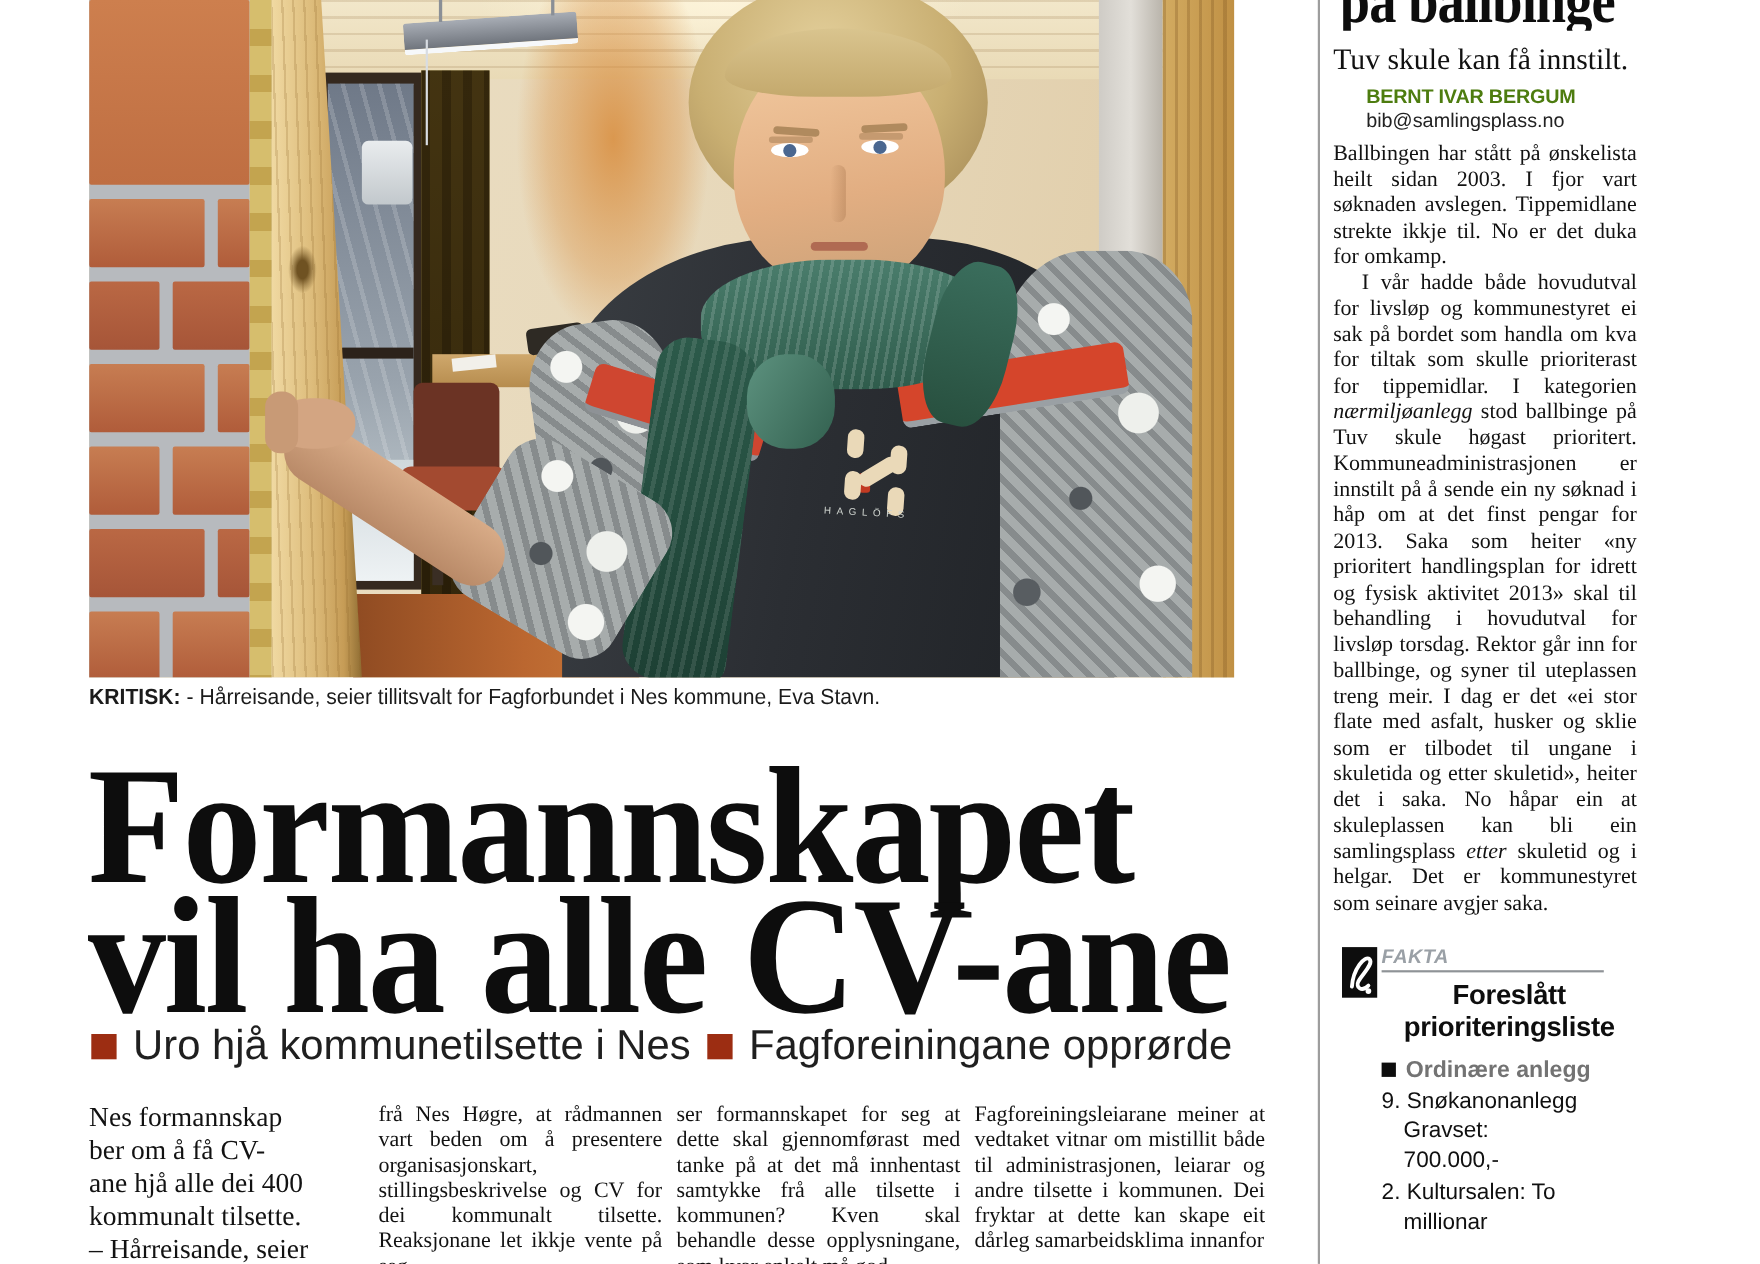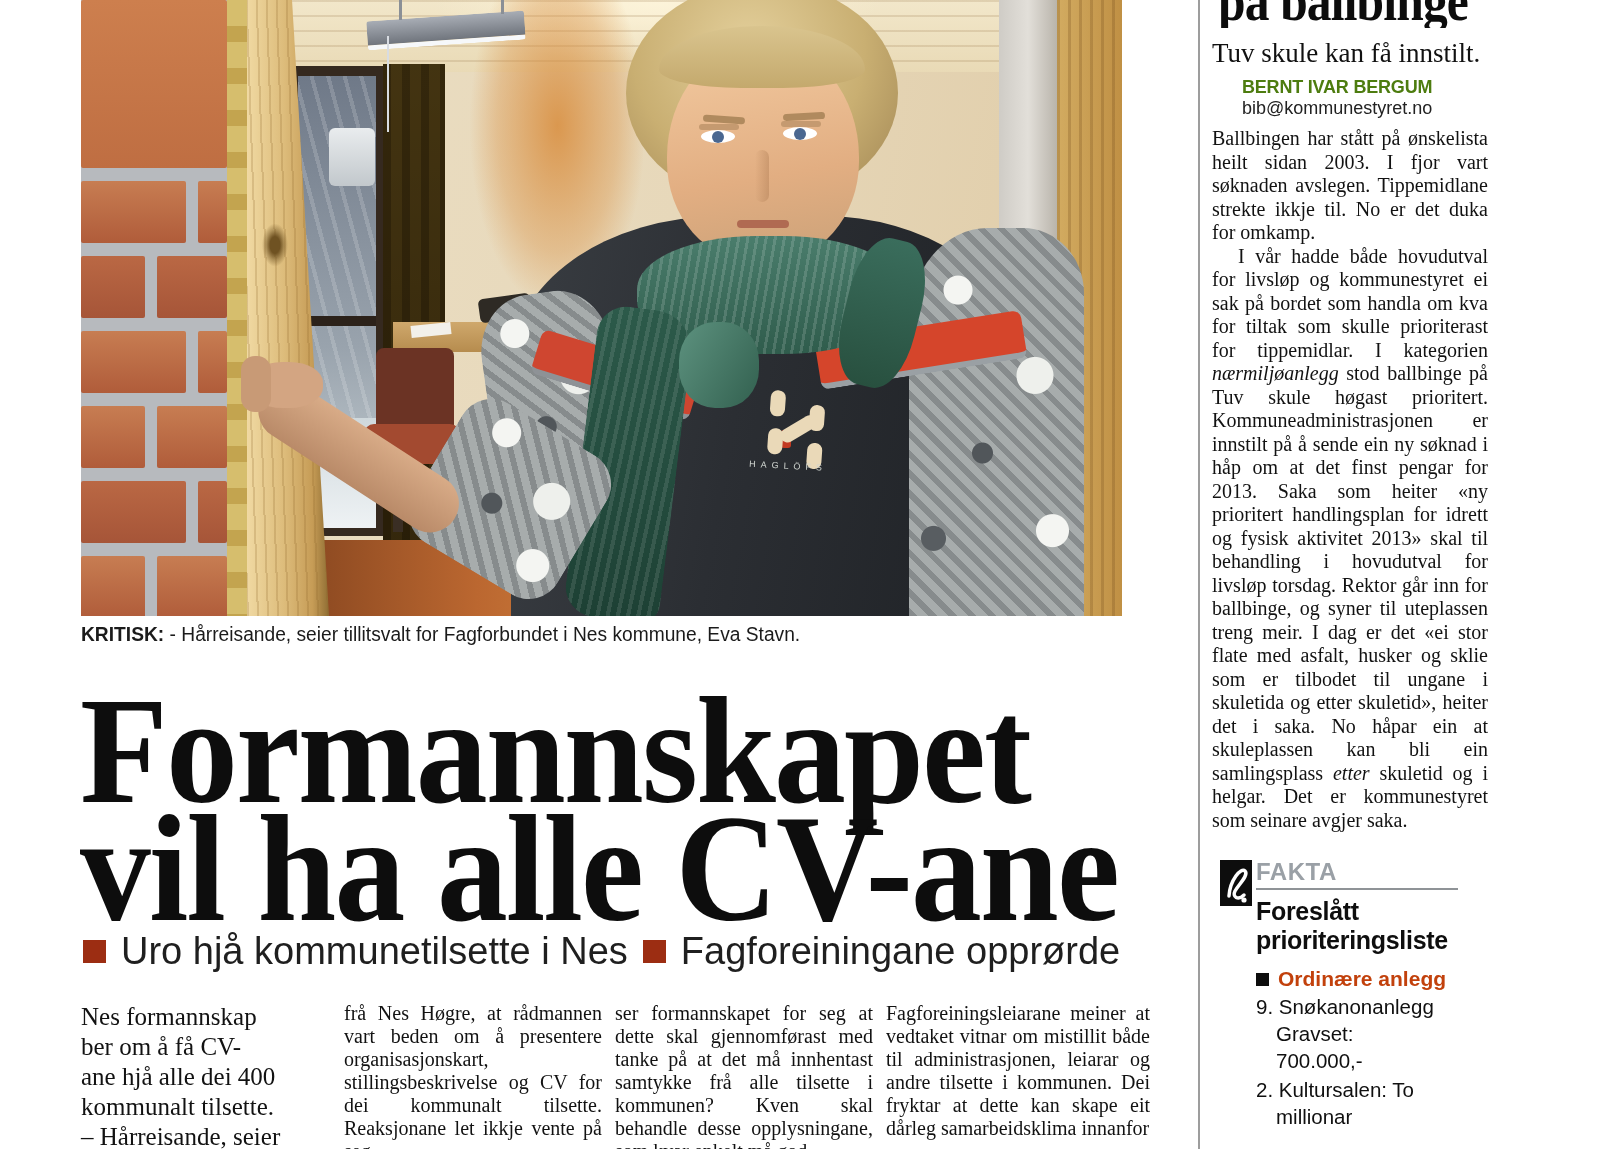--- a/index.html
+++ b/index.html
@@ -138,24 +138,24 @@
   .aside-lead{font-size:27px;margin:6px 0 8px;color:#111;}
   .byline{padding-left:30px;font-family:"Liberation Sans","DejaVu Sans",sans-serif;}
   .byline .name{font-weight:bold;font-size:18px;color:#4d7c0f;letter-spacing:-.2px;}
   .byline .mail{font-size:18px;color:#222;}
   .aside-body{font-size:20px;line-height:23.5px;text-align:justify;color:#121212;margin-top:8px;}
   .aside-body p{margin:0;}
   .aside-body p.ind{text-indent:26px;}
 
   .fakta{position:relative;padding-left:44px;margin-top:26px;font-family:"Liberation Sans","DejaVu Sans",sans-serif;}
   .fakta-icon{position:absolute;left:8px;top:2px;width:32px;height:46px;background:#0d0d0d;}
-  .fakta-label{color:#9aa0a6;font-weight:bold;font-size:24px;letter-spacing:.5px;}
+  .fakta-label{color:#9aa0a6;font-weight:bold;font-size:18px;letter-spacing:.5px;font-style:italic;}
   .fakta-rule{height:2px;background:#8f9397;margin:2px 0 7px;width:202px;}
-  .fakta-title{font-weight:bold;font-size:25px;letter-spacing:-.3px;color:#0e0e0e;}
-  .fk-head{font-weight:bold;font-size:21px;margin-top:12px;color:#c2410c;}
+  .fakta-title{font-weight:bold;font-size:25px;letter-spacing:-.3px;color:#0e0e0e;text-align:center;}
+  .fk-head{font-weight:bold;font-size:21px;margin-top:12px;color:#737373;}
   .fk-head .sq{display:inline-block;width:13px;height:13px;background:#0d0d0d;margin-right:9px;}
   .fk-item{font-size:20.5px;line-height:27px;color:#101010;white-space:pre-line;padding-left:20px;text-indent:-20px;margin-top:2px;}
 </style>
 </head>
 <body>
 
 <div class="page">
 
   <div class="photo">
     <div class="ceiling"></div>
@@ -278,21 +278,21 @@
 
   <div class="divider"></div>
 
   <div class="aside">
     <svg class="aside-headline" width="276" height="28" viewBox="0 0 276 28">
       <text x="6" y="20" font-size="58" font-weight="bold" fill="#0d0d0d" letter-spacing="-1" font-family="Liberation Serif, DejaVu Serif, serif" textLength="250" lengthAdjust="spacingAndGlyphs">på ballbinge</text>
     </svg>
     <div class="aside-lead">Tuv skule kan få innstilt.</div>
     <div class="byline">
       <div class="name">BERNT IVAR BERGUM</div>
-      <div class="mail">bib@kommunestyret.no</div>
+      <div class="mail">bib@samlingsplass.no</div>
     </div>
     <div class="aside-body">
       <p>Ballbingen har stått på ønskelista heilt sidan 2003. I fjor vart søknaden avslegen. Tippemidlane strekte ikkje til. No er det duka for omkamp.</p>
       <p class="ind"><span>I vår hadde både hovudutval for livsløp og kommunestyret ei sak på bordet som handla om kva for tiltak som skulle prioriterast for tippemidlar. I kategorien </span><i>nærmiljøanlegg</i><span> stod ballbinge på Tuv skule høgast prioritert. Kommuneadministrasjonen er innstilt på å sende ein ny søknad i håp om at det finst pengar for 2013. Saka som heiter «ny prioritert handlingsplan for idrett og fysisk aktivitet 2013» skal til behandling i hovudutval for livsløp torsdag. Rektor går inn for ballbinge, og syner til uteplassen treng meir. I dag er det «ei stor flate med asfalt, husker og sklie som er tilbodet til ungane i skuletida og etter skuletid», heiter det i saka. No håpar ein at skuleplassen kan bli ein samlingsplass </span><i>etter</i><span> skuletid og i helgar. Det er kommunestyret som seinare avgjer saka.</span></p>
     </div>
 
     
     <div class="fakta">
       <div class="fakta-icon">
         <svg width="32" height="46" viewBox="0 0 32 46">

